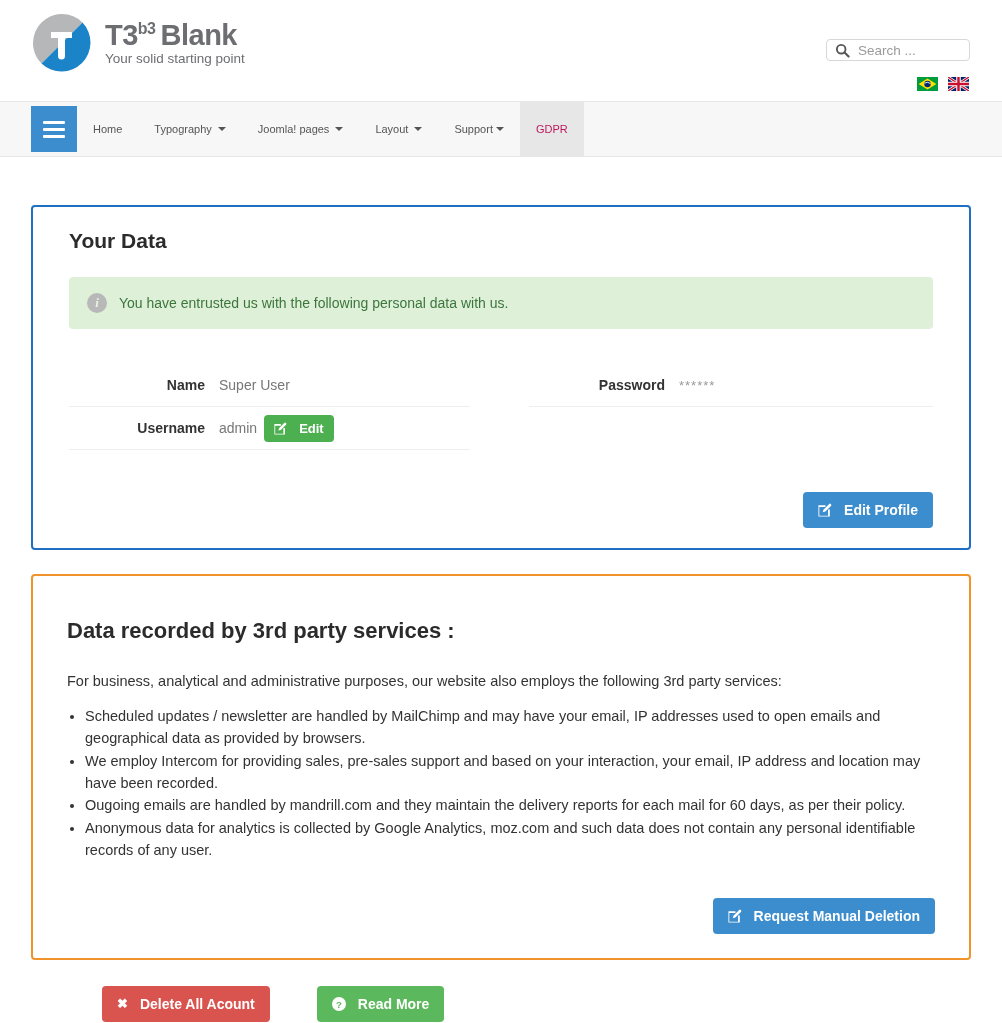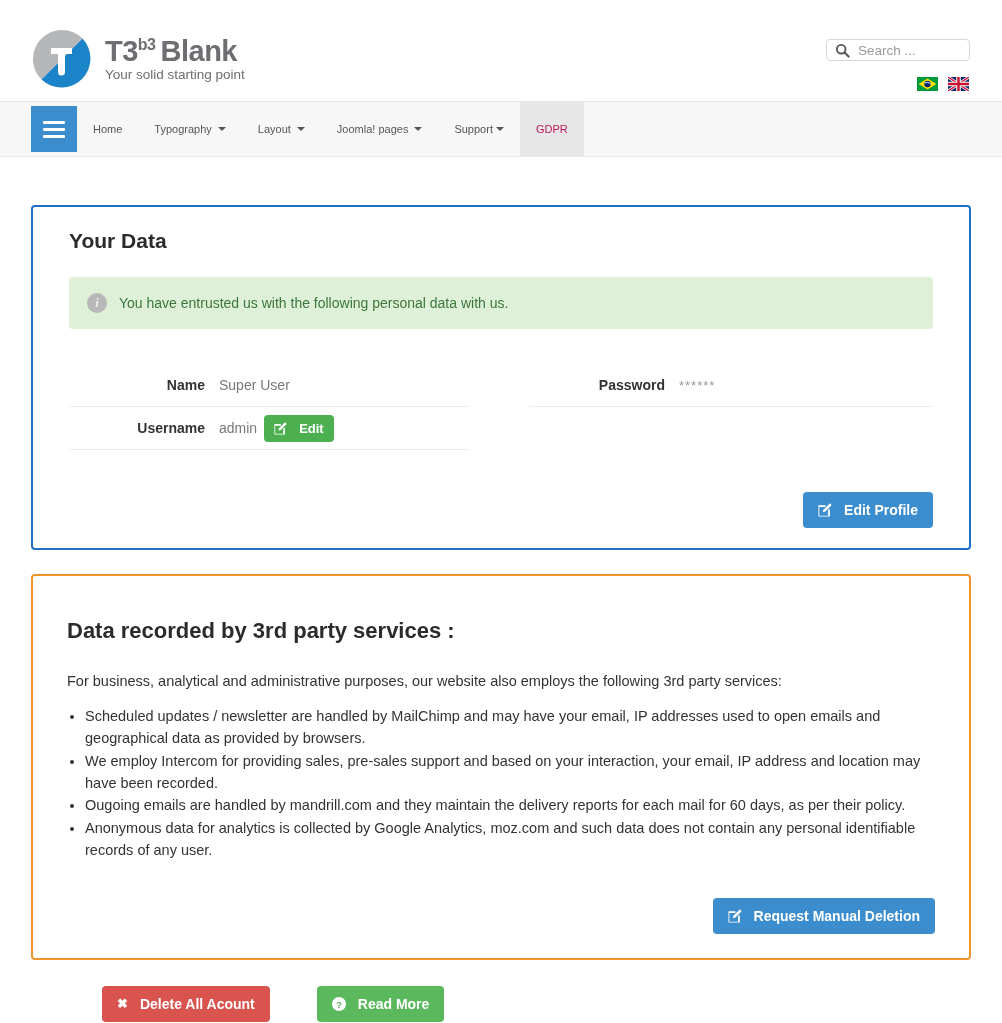--- a/index.html
+++ b/index.html
@@ -13,21 +13,21 @@
 
   
   .header {
     height: 101px;
     background: #fff;
     position: relative;
     border-bottom: 0;
   }
   .logo-wrap {
     position: absolute;
-    left: 31px; top: 28px;
+    left: 31px; top: 12px;
     display: flex; align-items: center;
   }
   .logo-mark { width: 62px; height: 62px; position: relative; }
   .logo-text { margin-left: 12px; }
   .logo-title {
     font-size: 29px; font-weight: bold; color: #6d6e71;
     line-height: 1.05; letter-spacing: -0.5px;
     white-space: nowrap;
   }
   .logo-title .sup { font-size: 16px; vertical-align: super; font-weight: bold; }
@@ -245,25 +245,25 @@
   </div>
   <div class="nav-items">
     <div class="nav-item">
       <span>Home</span>
     </div>
     <div class="nav-item">
       <span>Typography</span>
       <i class="caret"></i>
     </div>
     <div class="nav-item">
+      <span>Joomla! pages</span>
+      <i class="caret"></i>
+    </div>
+    <div class="nav-item">
       <span>Layout</span>
-      <i class="caret"></i>
-    </div>
-    <div class="nav-item">
-      <span>Joomla! pages</span>
       <i class="caret"></i>
     </div>
     <div class="nav-item">
       <span>Support</span>
       <i class="caret tight"></i>
     </div>
     <div class="nav-item active">
       <span>GDPR</span>
     </div>
   </div>

